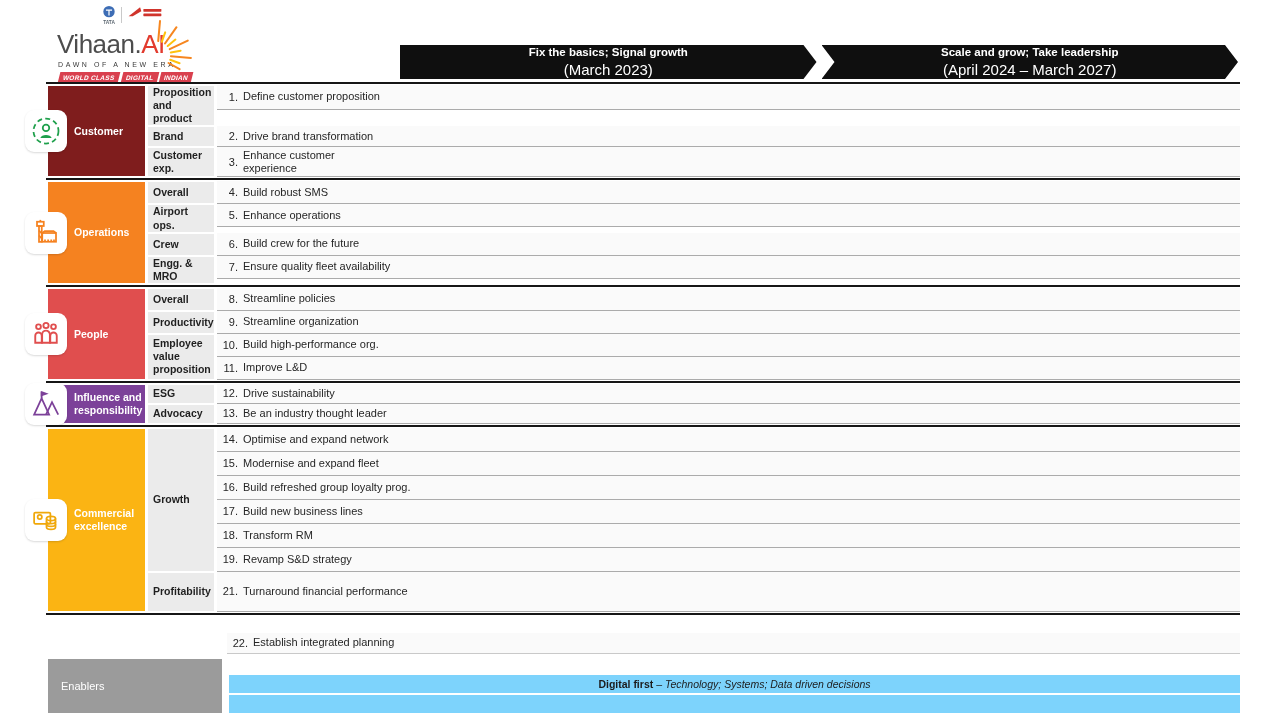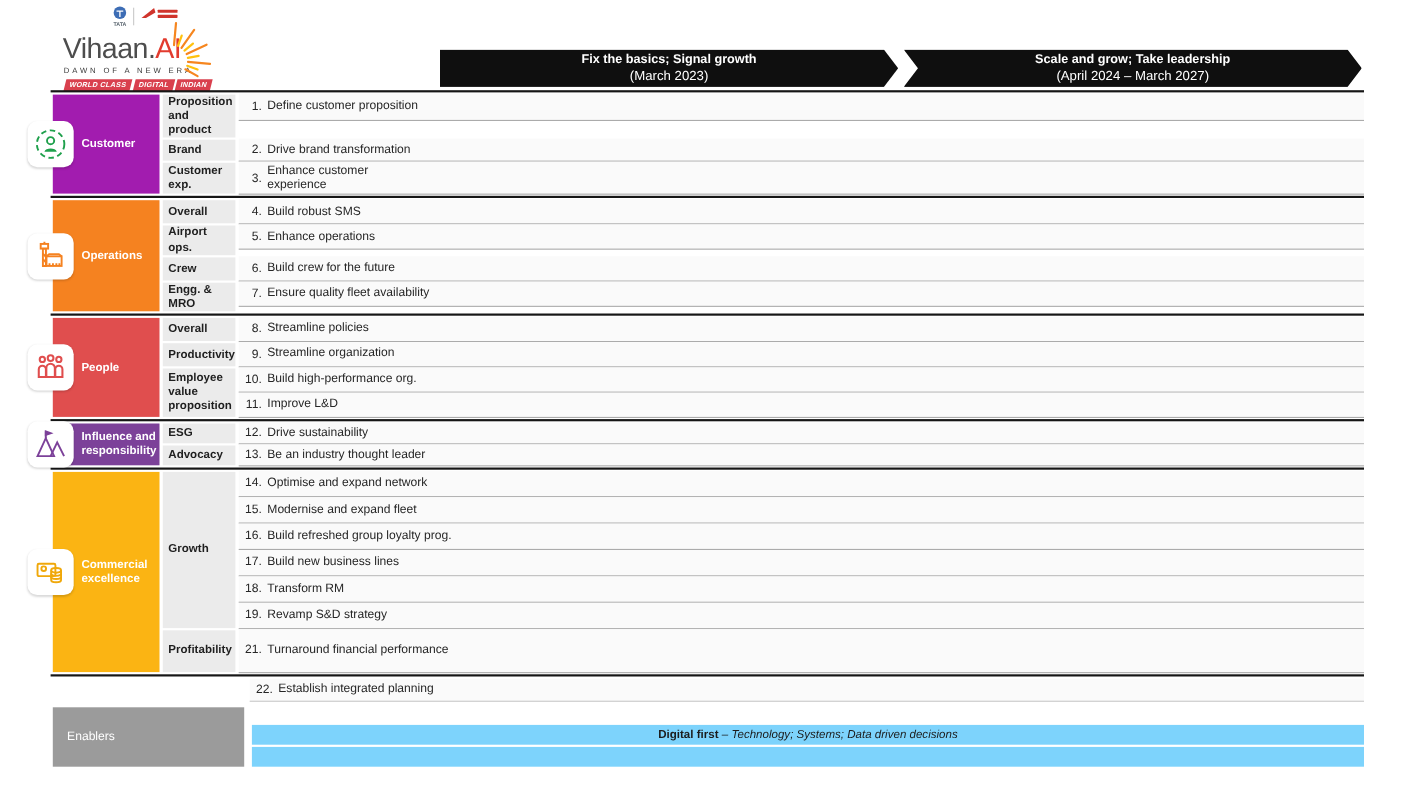--- a/index.html
+++ b/index.html
@@ -16,21 +16,21 @@
   .logo-chips { display:flex; gap:3px; margin-top:4px; margin-left:2px; }
   .chip { background:#D9404E; color:#fff; font-size:6.5px; font-weight:700; padding:2px 4px;
     transform:skewX(-14deg); white-space:nowrap; letter-spacing:0.3px; }
   .sunburst { position:absolute; left:90px; top:0; pointer-events:none; }
 
   
   .phases { position:absolute; left:400px; top:45px; width:838px; height:34px; display:flex; gap:5px; }
   .arrow { flex:1; background:#0f0f0f; color:#fff; display:flex; flex-direction:column;
     align-items:center; justify-content:center; line-height:1.3; text-align:center; }
   .arrow .ph-title { font-weight:700; font-size:11.5px; }
-  .arrow .ph-dates { font-size:12px; }
+  .arrow .ph-dates { font-size:15px; }
   .arrow.first { clip-path: polygon(0 0, calc(100% - 13px) 0, 100% 50%, calc(100% - 13px) 100%, 0 100%); }
   .arrow.next  { clip-path: polygon(0 0, calc(100% - 13px) 0, 100% 50%, calc(100% - 13px) 100%, 0 100%, 13px 50%); }
 
   
   .grid { position:absolute; left:46px; top:82px; width:1194px; border-top:2px solid #161616; }
   .section { display:flex; border-bottom:2px solid #161616; padding:1px 0; }
   .cat-band { width:97px; margin:1px 3px 1px 2px; position:relative; display:flex; align-items:center; color:#fff; flex-shrink:0; }
   .cat-label { margin-left:26px; font-size:10.5px; font-weight:700; line-height:1.2; padding-right:2px; }
   .cat-icon { position:absolute; left:-23px; top:50%; transform:translateY(-50%); width:42px; height:42px;
     background:#fff; border-radius:9px; box-shadow:0 1px 2px rgba(0,0,0,.15);
@@ -48,21 +48,21 @@
   .sec-customer  .g0 .init-row { height:25px; }
   .sec-customer  .g1 .init-row { height:21px; }
   .sec-customer  .g2 .init-row { height:30px; }
   .sec-operations .init-row { height:23px; }
   .sec-people     .init-row { height:23px; }
   .sec-influence  .init-row { height:20px; }
   .sec-commercial .g0 .init-row { height:24px; }
   .sec-commercial .g1 .init-row.r0 { height:24px; }
   .sec-commercial .g1 .init-row.r1 { height:40px; }
 
-  .row22-wrap { display:flex; margin-top:2px; }
+  .row22-wrap { display:flex; margin-top:18px; }
   .left-spacer { width:181px; flex-shrink:0; }
   .init-row.standalone { flex:1; height:21px; border-bottom:1px solid #c9c9c9; }
 
   
   .enablers { display:flex; margin-top:5px; }
   .enabler-block { width:174px; margin-left:2px; height:54px; background:#9B9B9B; color:#fff;
     font-size:11px; display:flex; align-items:center; padding-left:13px; flex-shrink:0; }
   .enabler-rows { flex:1; display:flex; flex-direction:column; justify-content:flex-end; gap:2px; padding-left:7px; }
   .enabler-row { height:18px; background:#7dd3fc; display:flex; align-items:center; justify-content:center;
     font-size:10.5px; color:#1c1c1c; }
@@ -115,21 +115,21 @@
   </div>
   <div class="arrow next">
     <div class="ph-title">Scale and grow; Take leadership</div>
     <div class="ph-dates">(April 2024 – March 2027)</div>
   </div>
 </div>
 
 <div class="grid">
 
   <div class="section sec-customer">
-      <div class="cat-band" style="background: #a21caf;">
+      <div class="cat-band" style="background: #7f1d1d;">
         <div class="cat-icon">
           <svg width="30" height="30" viewBox="0 0 24 24">
             <circle cx="12" cy="12" r="10" fill="none" stroke="#1FA04C" stroke-width="1.4" stroke-dasharray="4 2.6"></circle>
             <circle cx="12" cy="9.5" r="2.6" fill="none" stroke="#1FA04C" stroke-width="1.4"></circle>
             <path d="M7.5 17.5 C8.2 14.4 15.8 14.4 16.5 17.5 Z" fill="#1FA04C"></path>
           </svg>
         </div>
         <div class="cat-label">Customer</div>
       </div>
       <div class="groups-col">

